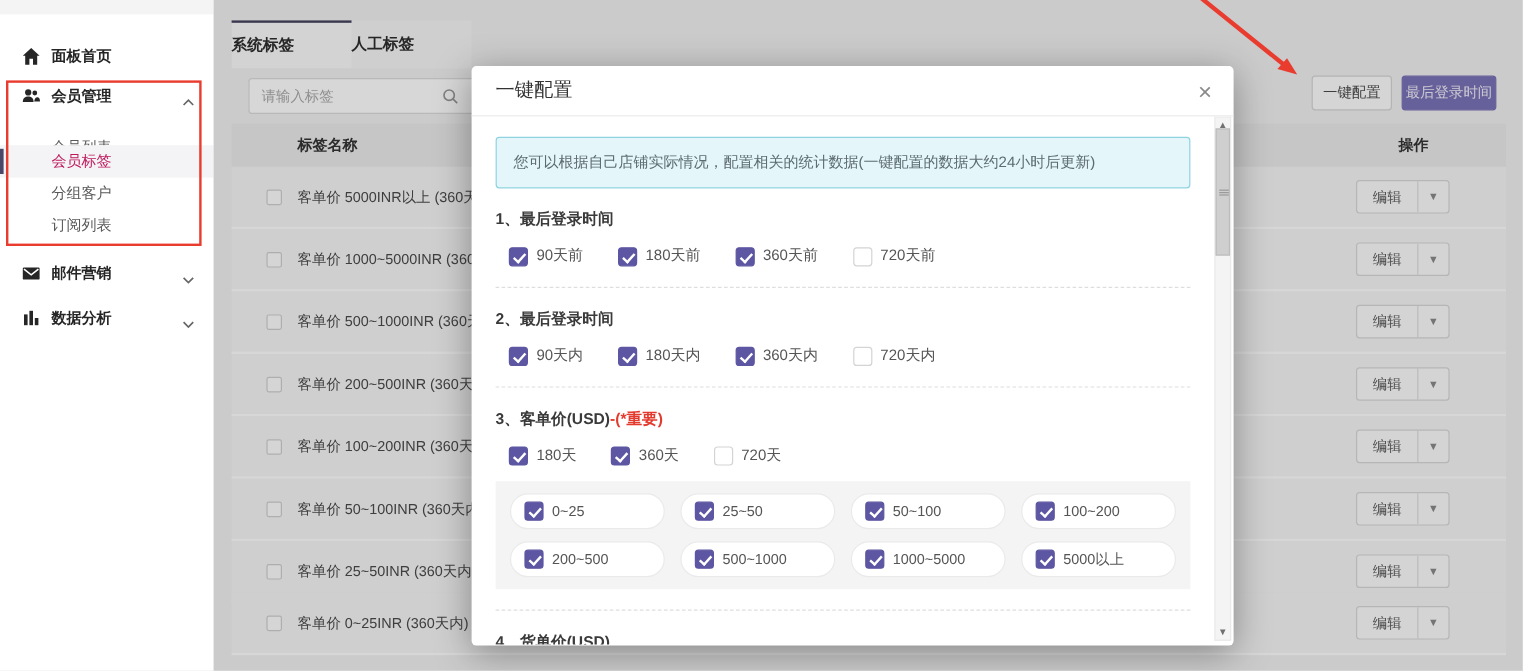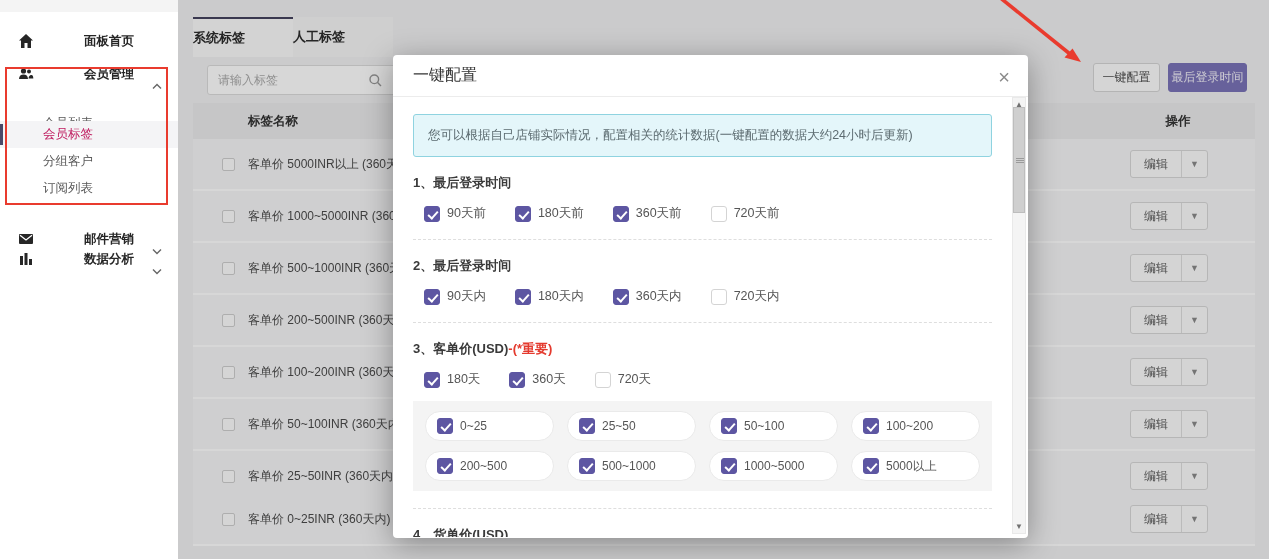--- a/index.html
+++ b/index.html
@@ -7,21 +7,21 @@
   body { font-family:"Liberation Sans","DejaVu Sans",sans-serif; background:#f1f1f2; position:relative; }
 
   
   .stage { position:relative; width:1269px; height:559px; overflow:hidden; }
   .sidebar { position:absolute; left:0; top:0; width:178px; height:559px; background:#ffffff; z-index:5; }
   .sidebar-topstrip { height:12px; background:#f4f4f4; }
   .main { position:absolute; left:178px; top:0; right:0; bottom:0; background:#f1f1f2; z-index:1; }
   .dim-overlay { position:absolute; left:178px; top:0; right:0; bottom:0; background:rgba(0,0,0,0.155); z-index:20; pointer-events:none; }
 
   
-  .nav-item { position:absolute; left:0; width:178px; height:28px; display:flex; cursor:pointer;gap:41px; }
+  .nav-item { position:absolute; left:0; width:178px; height:28px; display:flex; align-items:center; cursor:pointer; }
   .nav-item .ico { width:16px; height:16px; margin-left:18px; margin-right:9px; display:inline-flex; }
   .nav-item .lbl { font-size:12.5px; font-weight:bold; color:#262626; }
   .nav-sub { position:absolute; left:0; width:178px; height:27px; display:flex; align-items:center; cursor:pointer; }
   .nav-sub .lbl { font-size:12.5px; color:#595959; margin-left:43px; }
   .nav-sub.active { background:#f4f4f6; }
   .nav-sub.active .lbl { color:#be185d; }
   .active-bar { position:absolute; left:0; top:3px; width:3px; height:21px; background:#4a4867; }
   .chev { position:absolute; right:16px; top:50%; margin-top:-4px; }
 
   
@@ -123,21 +123,21 @@
       <span class="active-bar"></span>
       <span class="lbl">会员标签</span>
     </div>
     <div class="nav-sub" style="top:148px;">
       <span class="lbl">分组客户</span>
     </div>
     <div class="nav-sub" style="top:175px;">
       <span class="lbl">订阅列表</span>
     </div>
 
-    <div class="nav-item" style="top:231px;">
+    <div class="nav-item" style="top:214px;">
       <span class="ico">
         <svg width="16" height="16" viewBox="0 0 16 16">
             <rect x="1" y="3" width="14" height="10" rx="1" fill="#262626"></rect>
             <polyline points="2,4.2 8,9 14,4.2" fill="none" stroke="#ffffff" stroke-width="1.3"></polyline>
           </svg>
       </span>
       <span class="lbl">邮件营销</span>
       <span class="chev">
         <svg width="10" height="7" viewBox="0 0 10 7">
             <polyline points="1,1.5 5,5.5 9,1.5" fill="none" stroke="#666" stroke-width="1.4"></polyline>

